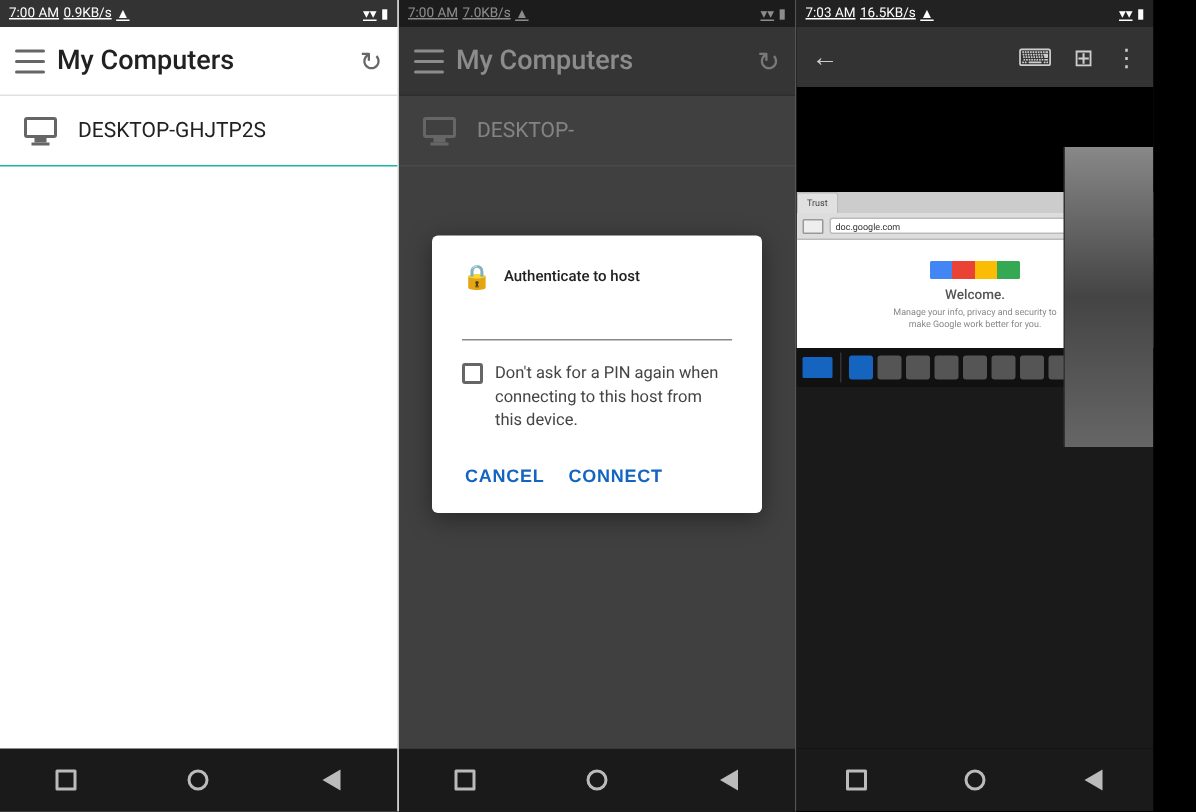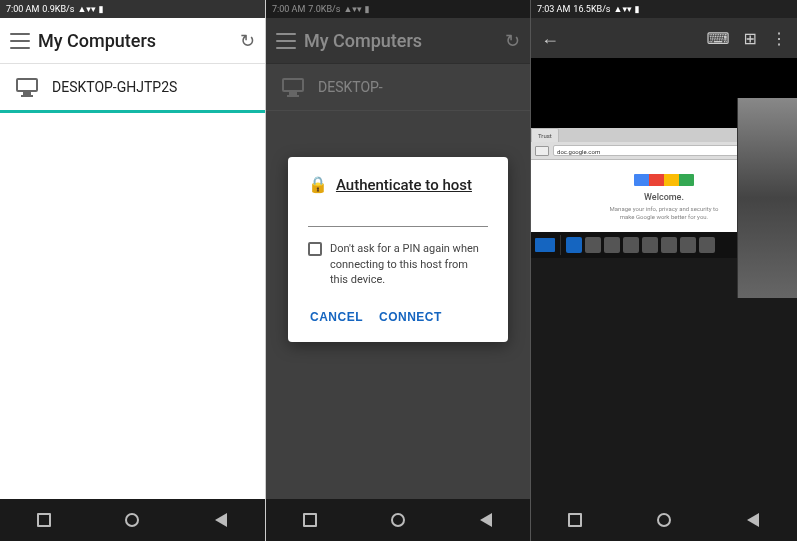--- a/index.html
+++ b/index.html
@@ -30,35 +30,37 @@
     
     .panel-2 {
       width: 265px;
       background: #757575;
       border-right: 1px solid #555;
       position: relative;
     }
 
     
     .panel-3 {
-      width: 266px;
+      width: 238px;
       background: #000;
       position: relative;
     }
 
     
     .status-bar {
       height: 18px;
       background: #222;
       display: flex;
       align-items: center;
+      justify-content: space-between;
       padding: 0 6px;
       font-size: 9px;
       color: #fff;
       flex-shrink: 0;
+      text-decoration: underline;
     }
     .panel-1 .status-bar,
     .panel-2 .status-bar {
       background: #333;
     }
     .panel-3 .status-bar {
       background: #222;
     }
 
     .status-left {
@@ -137,21 +139,21 @@
       background: #fff;
     }
     .panel-2 .computer-list {
       background: transparent;
     }
 
     .computer-item {
       display: flex;
       align-items: center;
       padding: 14px 16px;
-      border-bottom: 3px solid #14b8a6;
+      border-bottom: 1px solid #14b8a6;
       cursor: pointer;
     }
     .panel-2 .computer-item {
       border-bottom: 1px solid #888;
     }
 
     .monitor-icon {
       width: 22px;
       height: 18px;
       position: relative;
@@ -267,24 +269,23 @@
       margin-bottom: 8px;
       gap: 8px;
     }
 
     .lock-icon-wrap {
       color: #1565c0;
       font-size: 16px;
     }
 
     .dialog-title {
-      font-size: 15px;
+      font-size: 10px;
       font-weight: 500;
       color: #212121;
-      text-decoration: underline;
     }
 
     .dialog-subtitle {
       font-size: 12px;
       color: #666;
       margin-bottom: 12px;
       line-height: 1.4;
     }
 
     .pin-input {

